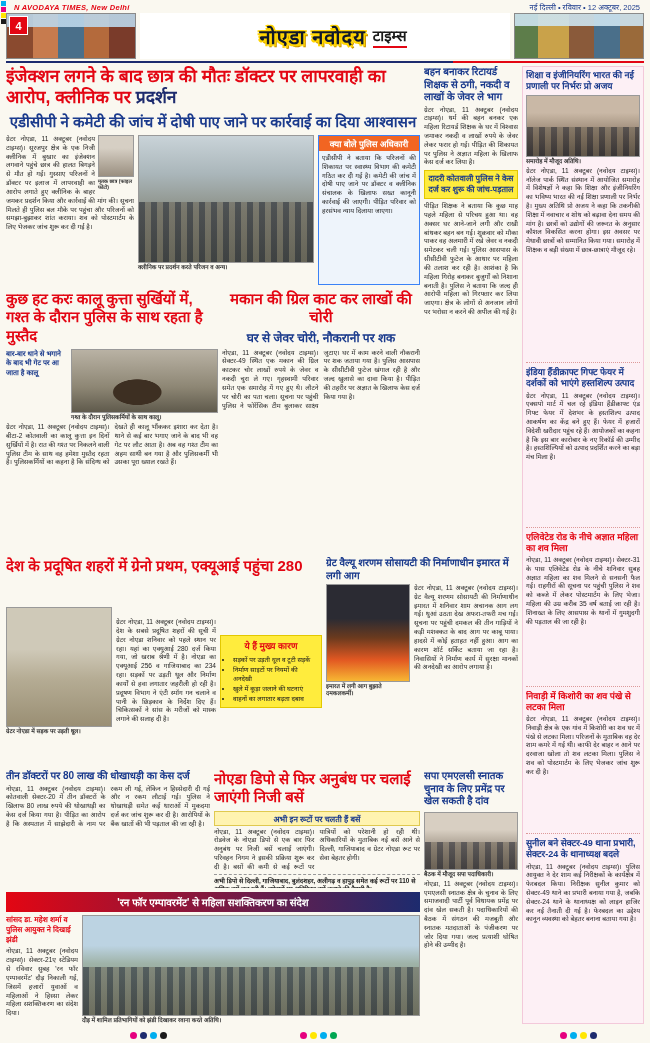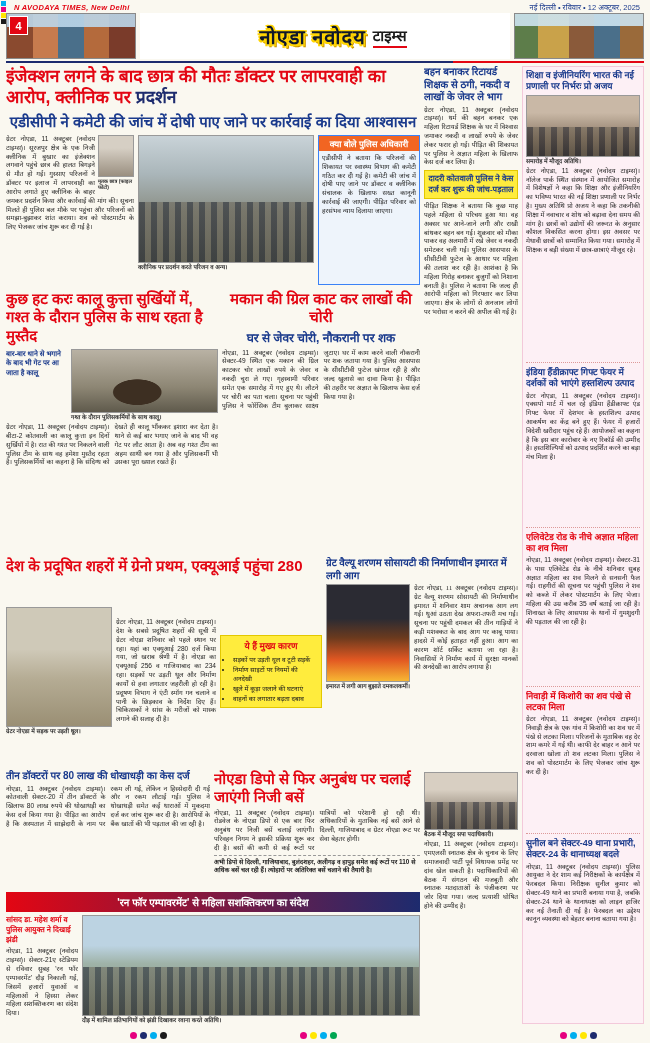--- a/index.html
+++ b/index.html
@@ -83,21 +83,21 @@
   
   .sec2{display:flex;gap:4px;height:208px;overflow:hidden;}
   .pollution{width:316px;flex:0 0 316px;display:flex;flex-direction:column;}
   .pol-row{display:flex;gap:4px;flex:1;overflow:hidden;align-items:center;}
   .pol-fig{width:106px;flex:0 0 106px;margin:0;}
   .pol-fig .photo{height:118px;}
   .pol-row .body{flex:1;}
   .causes{width:94px;flex:0 0 94px;background:#ffec3d;border:1px solid #e3c800;padding:3px;overflow:hidden;}
   .causes-title{color:#e30613;font-weight:800;font-size:9px;text-align:center;margin-bottom:3px;}
   .causes ul{margin:0;padding-left:9px;font-size:6.5px;line-height:1.5;color:#1a1a1a;}
-  .fire{flex:1;display:flex;flex-direction:column;font-family:Liberation Serif, serif;}
+  .fire{flex:1;display:flex;flex-direction:column;}
   .fire-row{display:flex;gap:4px;flex:1;overflow:hidden;}
   .fire-fig{width:84px;flex:0 0 84px;margin:0;}
   .fire-fig .photo{height:96px;}
   .fire-row .body{flex:1;}
 
   
   .sec3{display:flex;gap:4px;flex:1;overflow:hidden;}
   .sec3-left{width:414px;flex:0 0 414px;display:flex;flex-direction:column;gap:4px;overflow:hidden;justify-content:space-between;}
   .sec3-row{display:flex;gap:4px;height:118px;overflow:hidden;}
   .doctors{width:204px;flex:0 0 204px;}
@@ -240,39 +240,41 @@
 
       <div class="sec3">
         <div class="sec3-left">
           <div class="sec3-row">
             <div class="story doctors">
               <h2 class="hl-blue">तीन डॉक्टरों पर 80 लाख की धोखाधड़ी का केस दर्ज</h2>
               <p class="body cols2">नोएडा, 11 अक्टूबर (नवोदय टाइम्स)। कोतवाली सेक्टर-20 में तीन डॉक्टरों के खिलाफ 80 लाख रुपये की धोखाधड़ी का केस दर्ज किया गया है। पीड़ित का आरोप है कि अस्पताल में साझेदारी के नाम पर रकम ली गई, लेकिन न हिस्सेदारी दी गई और न रकम लौटाई गई। पुलिस ने धोखाधड़ी समेत कई धाराओं में मुकदमा दर्ज कर जांच शुरू कर दी है। आरोपियों के बैंक खातों की भी पड़ताल की जा रही है।</p>
             </div>
             <div class="story bus">
               <h2 class="hl-red">नोएडा डिपो से फिर अनुबंध पर चलाई जाएंगी निजी बसें</h2>
+              <div class="sub-blue bus-sub">अभी इन रूटों पर चलती हैं बसें</div>
               <p class="body cols2">नोएडा, 11 अक्टूबर (नवोदय टाइम्स)। रोडवेज के नोएडा डिपो से एक बार फिर अनुबंध पर निजी बसें चलाई जाएंगी। परिवहन निगम ने इसकी प्रक्रिया शुरू कर दी है। बसों की कमी से कई रूटों पर यात्रियों को परेशानी हो रही थी। अधिकारियों के मुताबिक नई बसें आने से दिल्ली, गाजियाबाद व ग्रेटर नोएडा रूट पर सेवा बेहतर होगी।</p>
               <div class="bus-note">अभी डिपो से दिल्ली, गाजियाबाद, बुलंदशहर, अलीगढ़ व हापुड़ समेत कई रूटों पर 110 से अधिक बसें चल रही हैं। त्योहारों पर अतिरिक्त बसें चलाने की तैयारी है।</div>
             </div>
           </div>
           <div class="run-block">
             <div class="run-banner">'रन फॉर एम्पावरमेंट' से महिला सशक्तिकरण का संदेश</div>
             <div class="run-row">
               <div class="run-kicker-col">
                 <div class="run-kicker">सांसद डा. महेश शर्मा व पुलिस आयुक्त ने दिखाई झंडी</div>
                 <p class="body">नोएडा, 11 अक्टूबर (नवोदय टाइम्स)। सेक्टर-21ए स्टेडियम से रविवार सुबह 'रन फॉर एम्पावरमेंट' दौड़ निकाली गई, जिसमें हजारों युवाओं व महिलाओं ने हिस्सा लेकर महिला सशक्तिकरण का संदेश दिया।</p>
               </div>
               <figure class="run-fig">
                 <div class="photo crowd ph-run"></div>
                 <figcaption class="cap">दौड़ में शामिल प्रतिभागियों को झंडी दिखाकर रवाना करते अतिथि।</figcaption>
               </figure>
             </div>
           </div>
         </div>
         <div class="col4 story sp">
+          <h2 class="hl-blue">सपा एमएलसी स्नातक चुनाव के लिए प्रमेंद्र पर खेल सकती है दांव</h2>
           <figure class="sp-fig">
             <div class="photo crowd ph-sp"></div>
             <figcaption class="cap">बैठक में मौजूद सपा पदाधिकारी।</figcaption>
           </figure>
           <p class="body">नोएडा, 11 अक्टूबर (नवोदय टाइम्स)। एमएलसी स्नातक क्षेत्र के चुनाव के लिए समाजवादी पार्टी पूर्व विधायक प्रमेंद्र पर दांव खेल सकती है। पदाधिकारियों की बैठक में संगठन की मजबूती और स्नातक मतदाताओं के पंजीकरण पर जोर दिया गया। जल्द प्रत्याशी घोषित होने की उम्मीद है।</p>
         </div>
       </div>
 
     </div>
 

